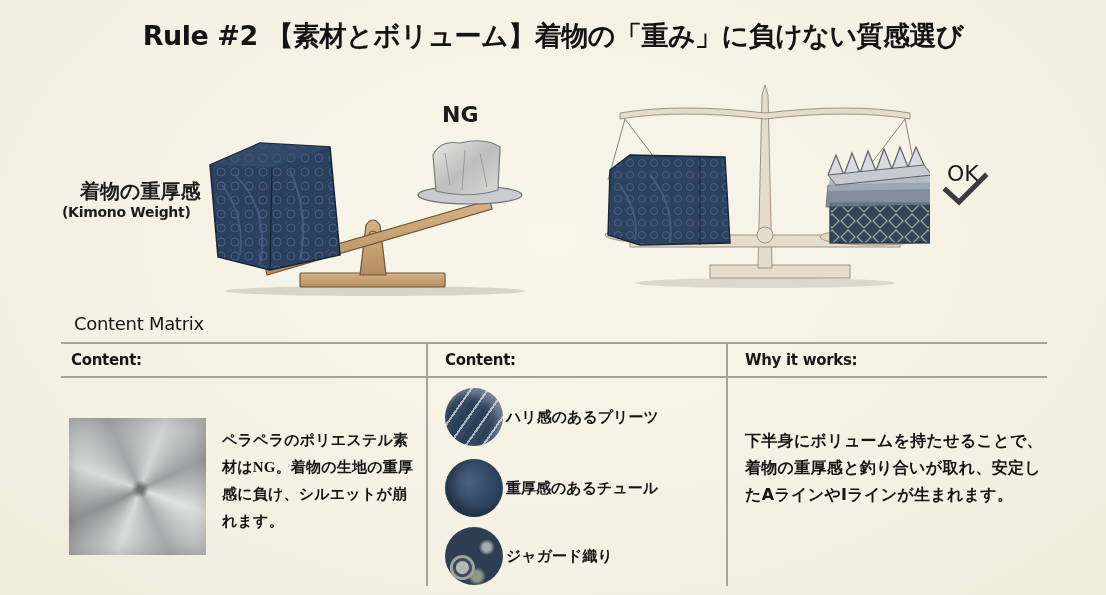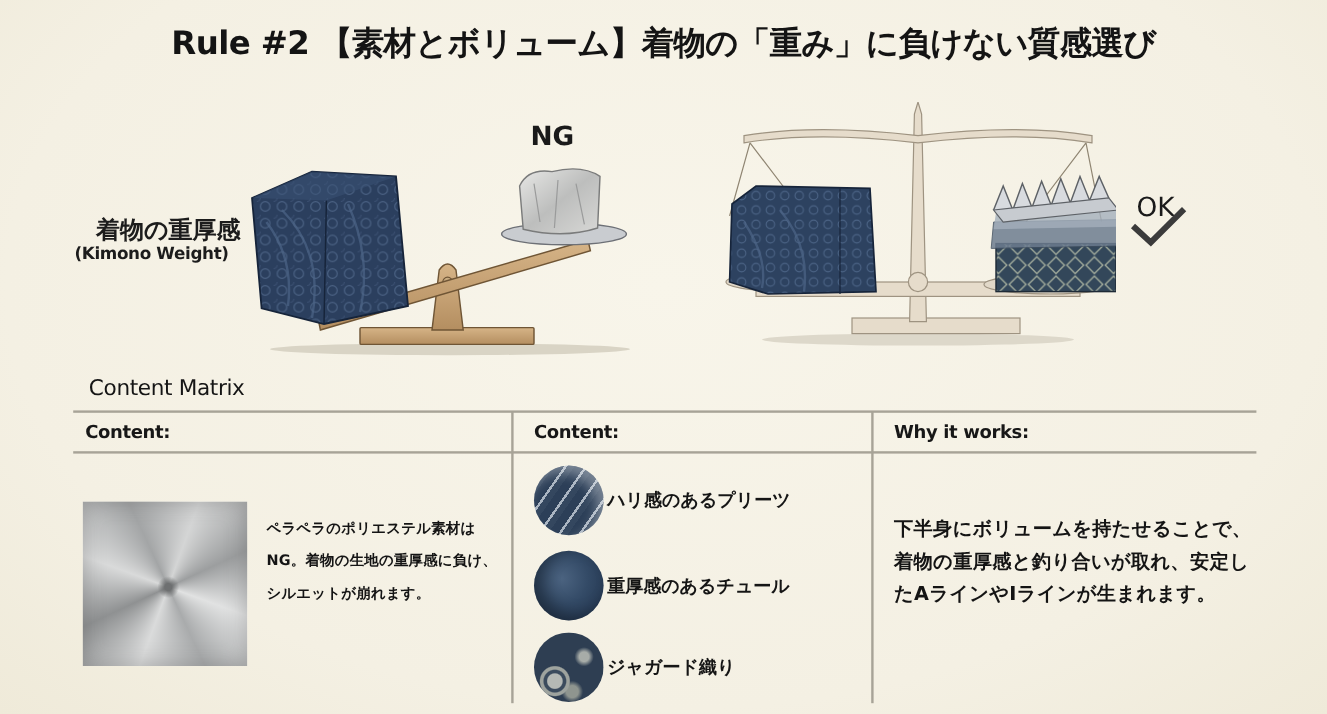--- a/index.html
+++ b/index.html
@@ -35,21 +35,21 @@
 
   .swatch {
     position: absolute; left: 69px; top: 418px; width: 137px; height: 137px;
     background:
       radial-gradient(circle at 52% 52%, #6e7071 0 3%, transparent 9%),
       conic-gradient(from 20deg at 52% 52%, #d4d5d5, #9c9e9f, #e1e2e2, #a9abac, #dadbdb, #8f9192, #d9dada, #a3a5a6, #d4d5d5);
     box-shadow: inset 0 0 18px rgba(80,80,80,0.35);
   }
   .problem-text {
     position: absolute; left: 222px; top: 427px; width: 200px;
-    font-size: 12px; font-weight: bold; line-height: 27px; color:#141414; letter-spacing: 0.2px;
+    font-size: 15px; font-weight: bold; line-height: 27px; color:#141414; letter-spacing: 0.2px; font-family: Liberation Serif, serif;
   }
 
   .sol-item { position: absolute; left: 445px; display: flex; align-items: center; }
   .sol-icon { width: 58px; height: 58px; border-radius: 50%; flex: 0 0 58px; }
   .sol-icon.pleats {
     background: repeating-linear-gradient(125deg, #2c3f58 0 7px, #aab5c2 7px 9px, #34475f 9px 14px);
     box-shadow: inset -6px 6px 10px rgba(255,255,255,0.35);
   }
   .sol-icon.tulle {
     background: radial-gradient(ellipse at 40% 40%, #4b6380 0%, #334a66 45%, #1f3049 100%);

